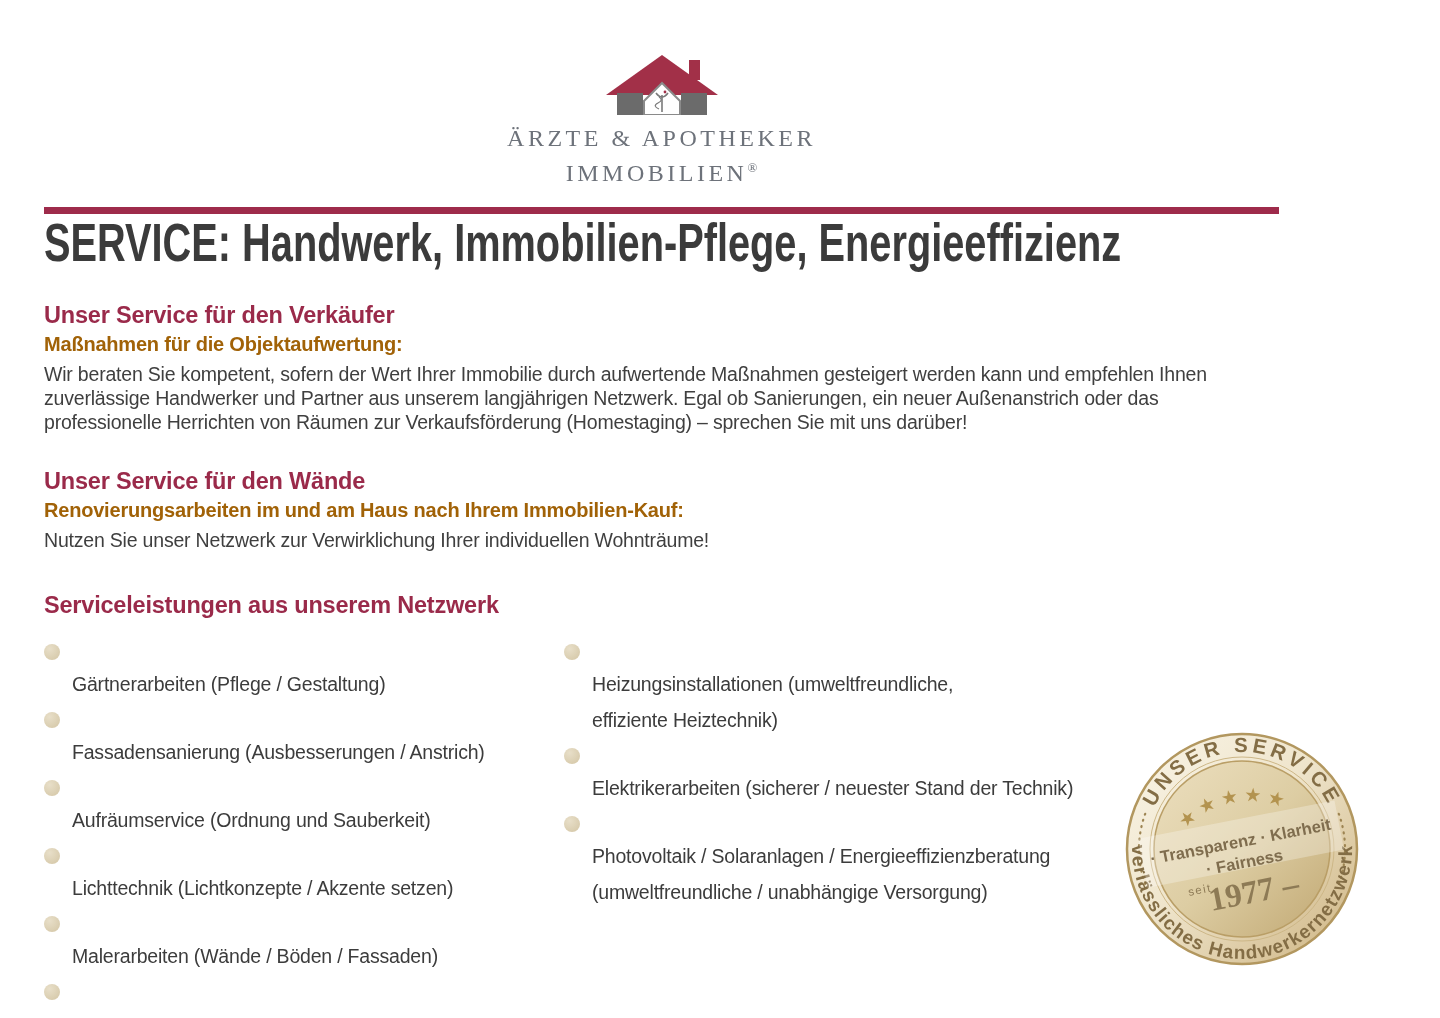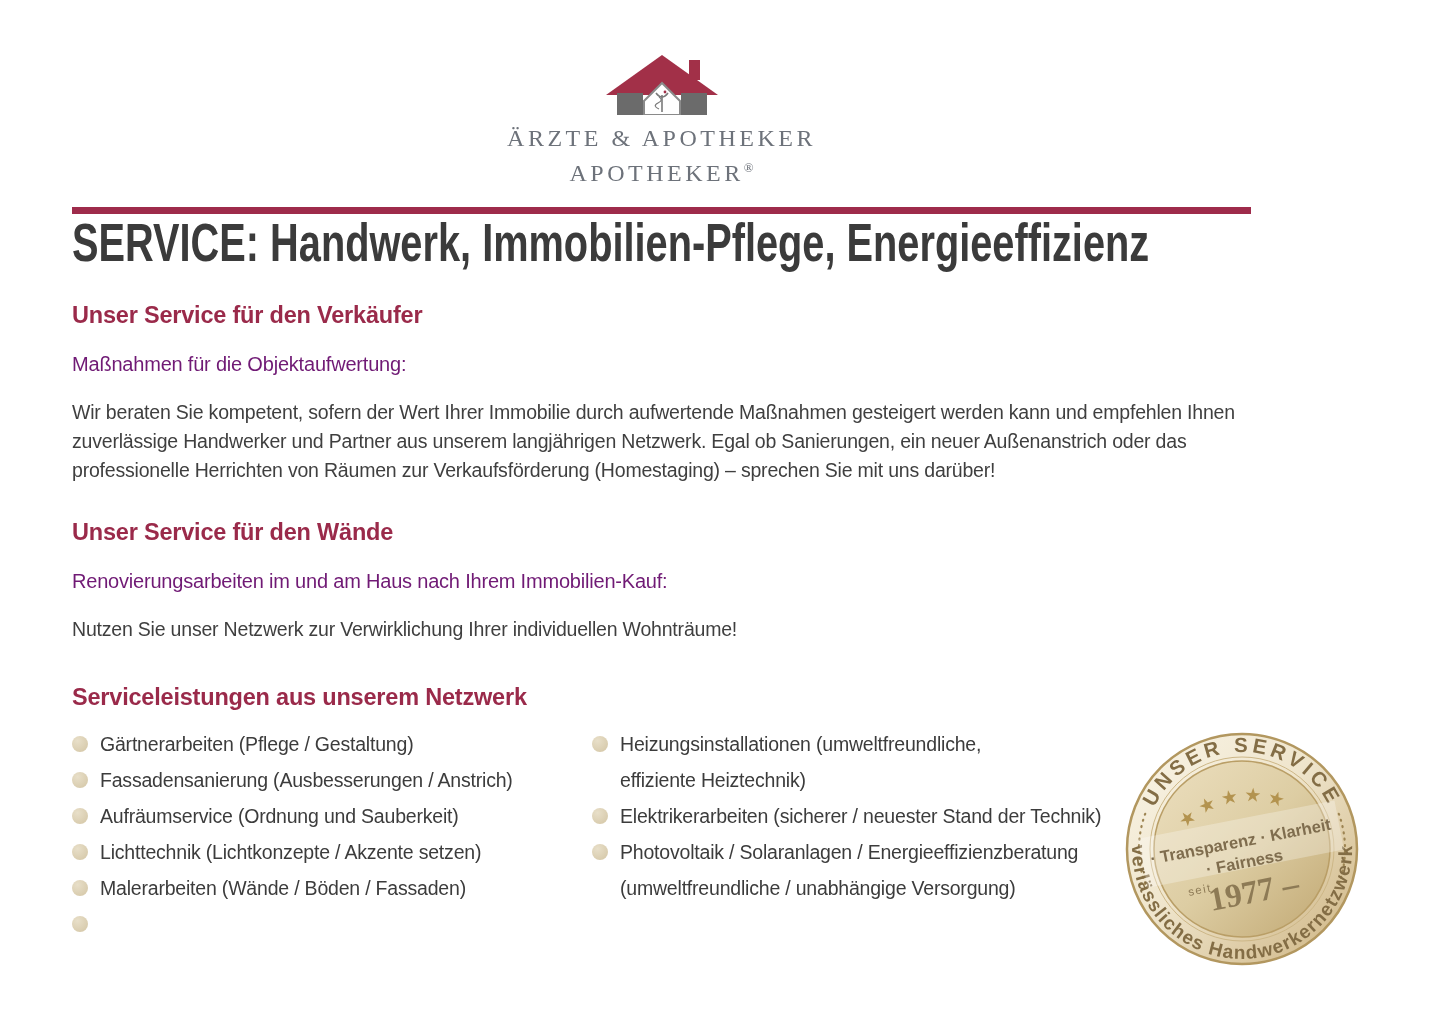--- a/index.html
+++ b/index.html
@@ -12,21 +12,21 @@
     --bullet1:#e8dfc9;
     --bullet2:#cdbd98;
     --gold-text:#836d45;
   }
   *{margin:0;padding:0;box-sizing:border-box;}
   html,body{background:#ffffff;}
   body{
     width:1440px;height:1018px;position:relative;overflow:hidden;
     font-family:"Liberation Sans", sans-serif;color:var(--body-ink);
   }
-  .page{width:1323px;height:1018px;padding:0 72px;position:relative;}
+  .page{width:1323px;height:1018px;padding:0 44px;position:relative;}
 
   
   .logo-wrap{padding-top:55px;text-align:center;}
   .logo-svg{display:block;margin:0 auto;}
   .brand-line1{
     margin-top:8px;font-family:"Liberation Serif", serif;
     font-size:24px;letter-spacing:3.5px;color:var(--logo-gray);line-height:30px;
   }
   .brand-line2{
     font-family:"Liberation Serif", serif;
@@ -46,40 +46,40 @@
 
   
   h2.sec{
     color:var(--heading-red);font-size:23.5px;font-weight:700;
     letter-spacing:-0.2px;line-height:30px;
   }
   .sec-seller{margin-top:28px;}
   .sec-buyer{margin-top:32px;}
   .sec-network{margin-top:38px;}
   h3.sub{
-    color:#701a75;font-size:20px;font-weight:400;margin-top:20px;line-height:28px;
+    color:#a16207;font-size:20px;font-weight:700;margin-top:0;line-height:28px;
     letter-spacing:-0.2px;
   }
   p.body{
-    font-size:19.5px;line-height:29px;color:var(--body-ink);
-    margin-top:20px;max-width:1185px;letter-spacing:-0.2px;
+    font-size:19.5px;line-height:24px;color:var(--body-ink);
+    margin-top:4px;max-width:1185px;letter-spacing:-0.2px;
   }
 
   
   .columns{display:flex;margin-top:14px;}
   .col{list-style:none;}
   .col-left{width:520px;flex:0 0 520px;}
   .col-right{flex:1;}
   .col li{display:flex;align-items:flex-start;line-height:36px;font-size:19.5px;color:#3c3c3c;letter-spacing:-0.2px;}
   .bullet{
     flex:0 0 16px;width:16px;height:16px;border-radius:50%;
     margin:10px 12px 0 0;
     background:radial-gradient(circle at 35% 30%, var(--bullet1), var(--bullet2));
   }
-  .li-text{white-space:nowrap;}
+  .li-text{white-space:nowrap;margin-top:32px;}
 
   
   .seal{position:absolute;left:1124px;top:731px;width:236px;height:236px;}
 </style>
 </head>
 <body>
 
 <div class="page">
 
   <div class="logo-wrap">
@@ -93,21 +93,21 @@
 
       <polygon points="57,28 39,46 39,60 75,60 75,46" fill="#ffffff" stroke="#8a8a8a" stroke-width="2"></polygon>
       <g stroke="#7a7a7a" fill="none" stroke-width="1.6">
         <path d="M51,38 q6,8 12,0"></path>
         <line x1="57" y1="40" x2="57" y2="57"></line>
         <path d="M54,42 q5,3 -1,6 q-6,3 1,6" stroke-width="1.2"></path>
         <circle cx="60" cy="37" r="1.4" fill="#a23048" stroke="none"></circle>
       </g>
     </svg>
     <div class="brand-line1">ÄRZTE &amp; APOTHEKER</div>
-    <div class="brand-line2"><span>APOTHEKER</span><sup>®</sup></div>
+    <div class="brand-line2"><span>IMMOBILIEN</span><sup>®</sup></div>
   </div>
 
   <div class="rule"></div>
   <h1 class="page-title"><span class="scale">SERVICE: Handwerk, Immobilien-Pflege, Energieeffizienz</span></h1>
 
   <section>
     <h2 class="sec sec-seller">Unser Service für den Verkäufer</h2>
     <h3 class="sub">Maßnahmen für die Objektaufwertung:</h3>
     <p class="body">Wir beraten Sie kompetent, sofern der Wert Ihrer Immobilie durch aufwertende Maßnahmen gesteigert werden kann und empfehlen Ihnen zuverlässige Handwerker und Partner aus unserem langjährigen Netzwerk. Egal ob Sanierungen, ein neuer Außenanstrich oder das professionelle Herrichten von Räumen zur Verkaufsförderung (Homestaging) – sprechen Sie mit uns darüber!</p>
   </section>

